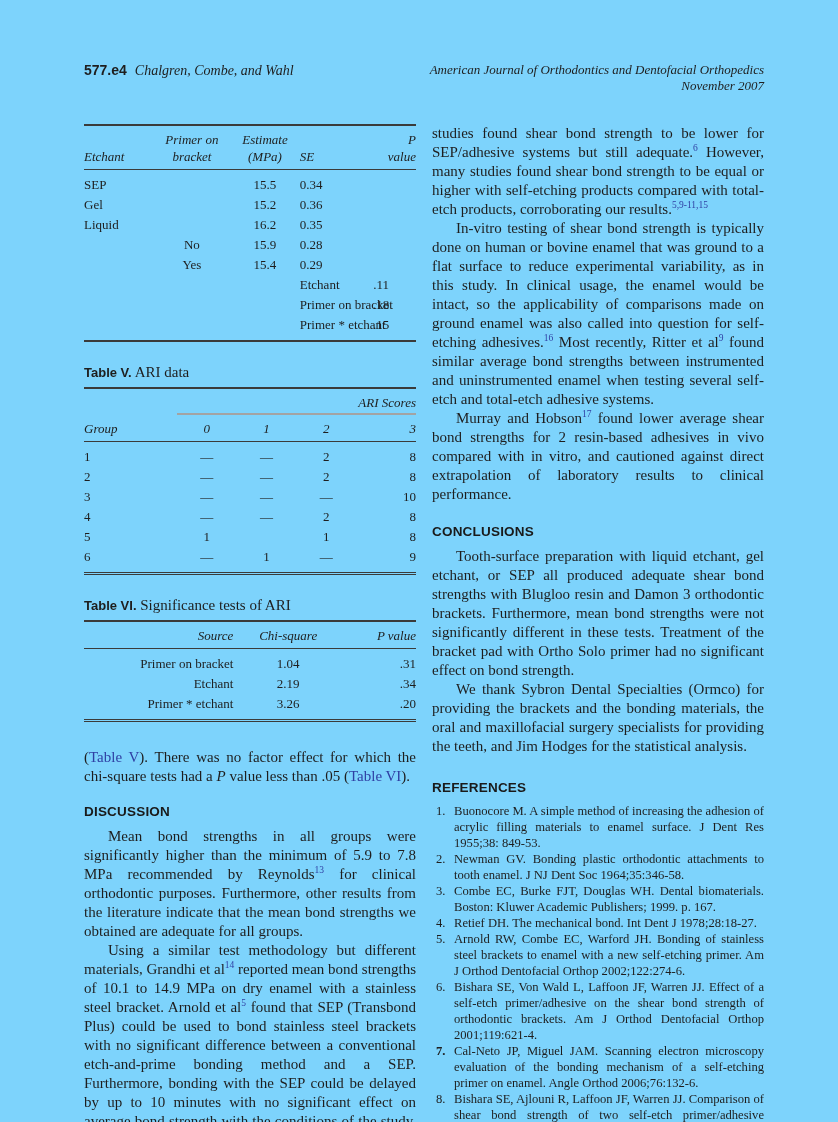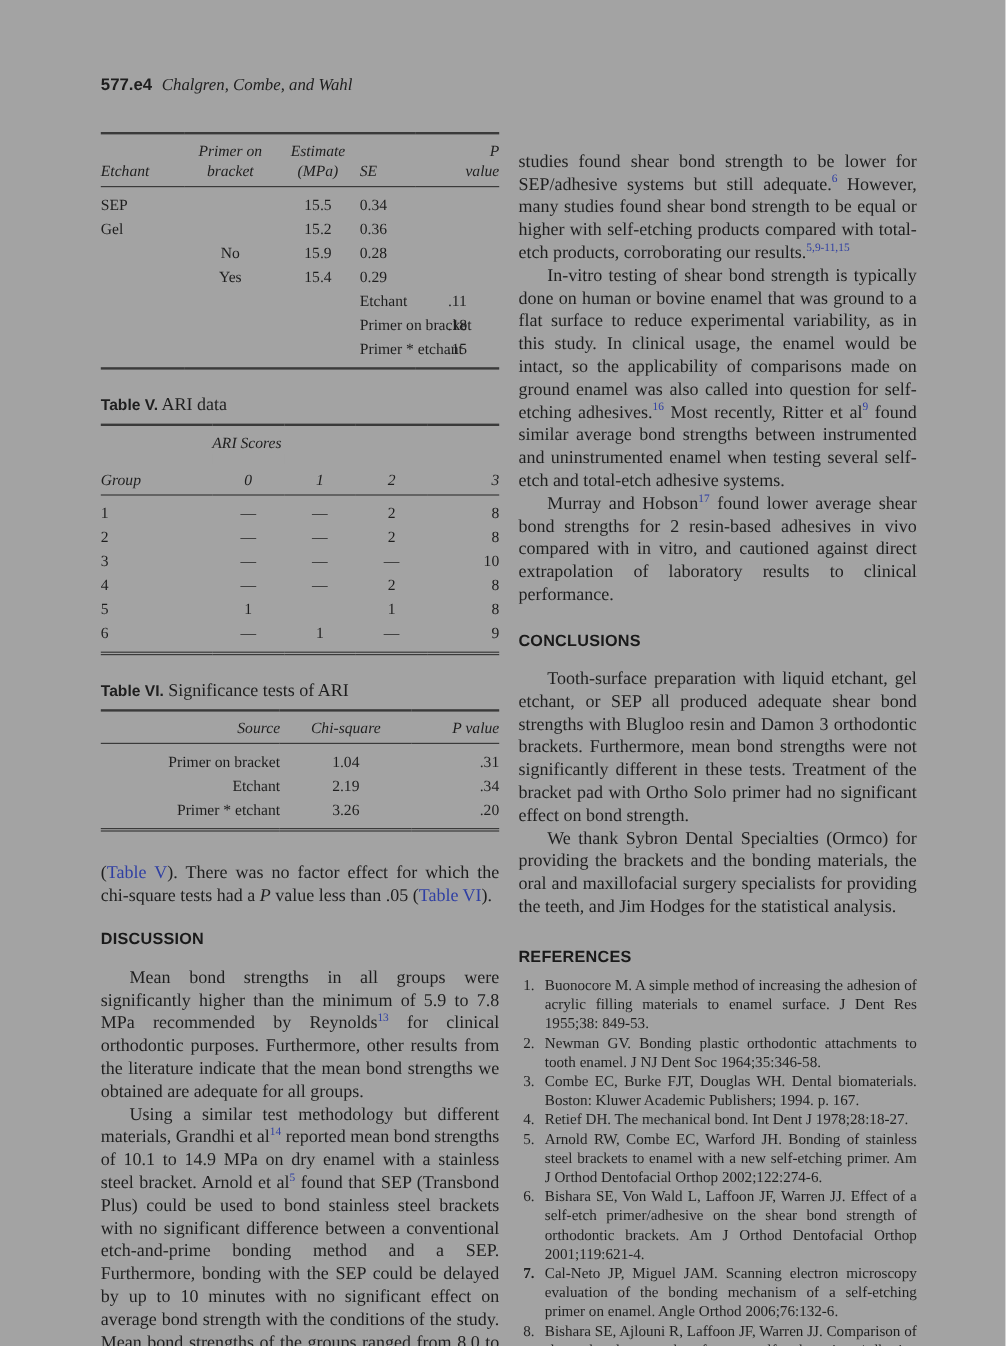--- a/index.html
+++ b/index.html
@@ -1,36 +1,36 @@
 <!DOCTYPE html>
 <html style="--link: #2f3fa3;"><head>
 <meta charset="utf-8">
 <style>
   html,body{margin:0;padding:0;background:#ffffff;}
   .page{
     position:relative;
     width:838px;height:1122px;
-    background:#a3a3a3;
+    background:#7dd3fc;
     font-family:"Liberation Serif", serif;
     color:#1e1e1e;
     box-sizing:border-box;
     padding:62px 74px 0 84px;
     overflow:hidden;
   }
   
   .runhead{display:flex;justify-content:space-between;align-items:flex-start;margin-bottom:30px;}
   .rh-left{font-size:14px;}
   .rh-pageno{font-family:"Liberation Sans",sans-serif;font-weight:bold;font-size:14px;}
   .rh-authors{font-style:italic;margin-left:8px;}
   .rh-right{text-align:right;font-style:italic;font-size:13px;line-height:16px;}
   
   .cols{display:flex;gap:16px;}
   .col{width:332px;}
   
-  .para{font-size:15px;line-height:19px;text-align:justify;margin:16px 0 0 0;}
+  .para{font-size:15px;line-height:19px;text-align:justify;margin:0 0 0 0;}
   .para + .para{margin-top:0;}
   .indent{text-indent:1.6em;}
   .tlink{color:var(--link,#2f3fa3);}
   sup.cite{color:var(--link,#2f3fa3);font-size:9.5px;line-height:0;}
   em{font-style:italic;}
   .sect-head{
     font-family:"Liberation Sans",sans-serif;font-weight:bold;font-size:13.5px;
     letter-spacing:.2px;margin:14px 0 8px 0;color:#1a1a1a;
   }
   
@@ -56,21 +56,21 @@
   .t4 th:nth-child(1),.t4 td:nth-child(1){text-align:left;}
   .t4 th:nth-child(2),.t4 td:nth-child(2){text-align:center;}
   .t4 th:nth-child(3),.t4 td:nth-child(3){text-align:center;}
   .t4 th:nth-child(4),.t4 td:nth-child(4){text-align:left;}
   .t4 th:nth-child(5),.t4 td:nth-child(5){text-align:right;}
   
   .t5 th,.t5 td{text-align:center;}
   .t5 th:first-child,.t5 td:first-child{text-align:left;}
   .t5 th:last-child,.t5 td:last-child{text-align:right;}
   .t5 .spanrow th{border-bottom:none;padding-bottom:2px;}
-  .t5 .spanrow th.scores{border-bottom:7px solid #a3a3a3;text-align:left;}
+  .t5 .spanrow th.scores{border-bottom:2px solid #a3a3a3;text-align:right;}
   
   .t6 th:nth-child(1),.t6 td:nth-child(1){text-align:right;}
   .t6 th:nth-child(2),.t6 td:nth-child(2){text-align:center;}
   .t6 th:nth-child(3),.t6 td:nth-child(3){text-align:right;}
   td.al{text-align:left !important;}
   td.ar{text-align:right;}
   td.nw{white-space:nowrap;}
   .tbl-block{margin-bottom:22px;}
   
   .ack{margin-top:14px;}
@@ -81,20 +81,24 @@
   .ref.boldnum .refnum{font-weight:bold;}
 </style>
 </head>
 <body>
 
 <div class="page">
 
   <div class="runhead">
     <div class="rh-left">
       <span class="rh-pageno">577.e4</span><span class="rh-authors">Chalgren, Combe, and Wahl</span>
+    </div>
+    <div class="rh-right">
+      <div>American Journal of Orthodontics and Dentofacial Orthopedics</div>
+      <div>November 2007</div>
     </div>
   </div>
 
   <div class="cols">
 
     <div class="col">
 
       <div class="tbl-block">
         <table class="sci t4">
           <colgroup>
@@ -122,20 +126,27 @@
                 <td></td>
                 <td>15.5</td>
                 <td>0.34</td>
                 <td></td>
               </tr>
               <tr>
                 <td>Gel</td>
                 <td></td>
                 <td>15.2</td>
                 <td>0.36</td>
+                <td></td>
+              </tr>
+              <tr>
+                <td>Liquid</td>
+                <td></td>
+                <td>16.2</td>
+                <td>0.35</td>
                 <td></td>
               </tr>
               <tr>
                 <td></td>
                 <td>No</td>
                 <td>15.9</td>
                 <td>0.28</td>
                 <td></td>
               </tr>
               <tr>
@@ -294,21 +305,21 @@
 
       <p class="para indent">Tooth-surface preparation with liquid etchant, gel etchant, or SEP all produced adequate shear bond strengths with Blugloo resin and Damon 3 orthodontic brackets. Furthermore, mean bond strengths were not significantly different in these tests. Treatment of the bracket pad with Ortho Solo primer had no significant effect on bond strength.</p>
 
       <p class="para indent ack">We thank Sybron Dental Specialties (Ormco) for providing the brackets and the bonding materials, the oral and maxillofacial surgery specialists for providing the teeth, and Jim Hodges for the statistical analysis.</p>
 
       <h2 class="sect-head" style="margin-top:24px">REFERENCES</h2>
 
       <div class="refs">
           <div class="ref"><span class="refnum">1.</span><span>Buonocore M. A simple method of increasing the adhesion of acrylic filling materials to enamel surface. J Dent Res 1955;38: 849-53.</span></div>
           <div class="ref"><span class="refnum">2.</span><span>Newman GV. Bonding plastic orthodontic attachments to tooth enamel. J NJ Dent Soc 1964;35:346-58.</span></div>
-          <div class="ref"><span class="refnum">3.</span><span>Combe EC, Burke FJT, Douglas WH. Dental biomaterials. Boston: Kluwer Academic Publishers; 1994. p. 167.</span></div>
+          <div class="ref"><span class="refnum">3.</span><span>Combe EC, Burke FJT, Douglas WH. Dental biomaterials. Boston: Kluwer Academic Publishers; 1999. p. 167.</span></div>
           <div class="ref"><span class="refnum">4.</span><span>Retief DH. The mechanical bond. Int Dent J 1978;28:18-27.</span></div>
           <div class="ref"><span class="refnum">5.</span><span>Arnold RW, Combe EC, Warford JH. Bonding of stainless steel brackets to enamel with a new self-etching primer. Am J Orthod Dentofacial Orthop 2002;122:274-6.</span></div>
           <div class="ref"><span class="refnum">6.</span><span>Bishara SE, Von Wald L, Laffoon JF, Warren JJ. Effect of a self-etch primer/adhesive on the shear bond strength of orthodontic brackets. Am J Orthod Dentofacial Orthop 2001;119:621-4.</span></div>
           <div class="ref boldnum"><span class="refnum">7.</span><span>Cal-Neto JP, Miguel JAM. Scanning electron microscopy evaluation of the bonding mechanism of a self-etching primer on enamel. Angle Orthod 2006;76:132-6.</span></div>
           <div class="ref"><span class="refnum">8.</span><span>Bishara SE, Ajlouni R, Laffoon JF, Warren JJ. Comparison of shear bond strength of two self-etch primer/adhesive systems. Angle Orthod 2006;76:123-6.</span></div>
         </div>
     </div>
   </div>
 </div>
 

